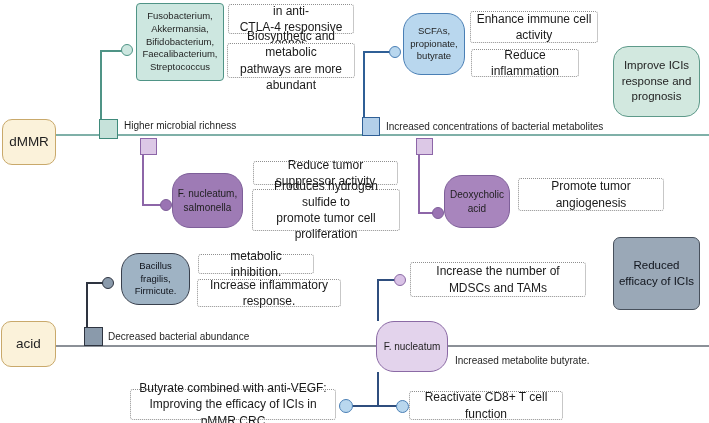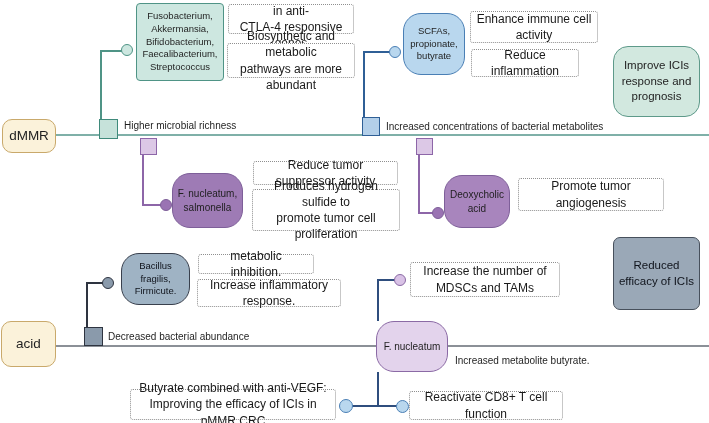--- a/index.html
+++ b/index.html
@@ -43,21 +43,21 @@
   .lbl{font-size:10px;white-space:nowrap;}
 </style>
 </head>
 <body>
 
 <div id="canvas">
 
   <div class="abs" style="left:55px;top:134px;width:654px;height:2px;background:#7fb0a8;"></div>
   <div class="abs" style="left:55px;top:345px;width:654px;height:1.5px;background:#8b9097;"></div>
 
-  <div class="abs box cream" style="left:2px;top:119px;width:54px;height:34px;">
+  <div class="abs box cream" style="left:2px;top:119px;width:54px;height:46px;">
     <span>dMMR</span>
   </div>
 
   <div class="abs" style="left:100px;top:50px;width:2px;height:70px;background:#4f9486;"></div>
   <div class="abs" style="left:100px;top:50px;width:24px;height:2px;background:#4f9486;"></div>
   <div class="abs dot teal" style="left:121px;top:44px;width:12px;height:12px;"></div>
   <div class="abs sq teal" style="left:99px;top:119px;width:19px;height:20px;"></div>
   <div class="abs lbl" style="left:124px;top:120px;"><span>Higher microbial richness</span></div>
 
   <div class="abs box teal multiline" style="left:136px;top:3px;width:88px;height:78px;border-radius:4px;">
@@ -150,21 +150,21 @@
   </div>
 
   <div class="abs box outcome-bad multiline" style="left:613px;top:237px;width:87px;height:73px;">
     <span>Reduced
 efficacy of ICIs</span>
   </div>
 
   <div class="abs" style="left:377px;top:279px;width:2px;height:42px;background:#2f4e7e;"></div>
   <div class="abs" style="left:377px;top:279px;width:18px;height:2px;background:#2f4e7e;"></div>
   <div class="abs dot lpurple" style="left:394px;top:274px;width:12px;height:12px;"></div>
-  <div class="abs dashed" style="left:410px;top:262px;width:150px;height:35px;">
+  <div class="abs dashed" style="left:410px;top:262px;width:176px;height:35px;">
     <span>Increase the number of MDSCs and TAMs</span>
   </div>
 
   <div class="abs box lpurple" style="left:376px;top:321px;width:72px;height:51px;font-size:10px;">
     <span>F. nucleatum</span>
   </div>
   <div class="abs lbl" style="left:455px;top:355px;"><span>Increased metabolite butyrate.</span></div>
 
   <div class="abs" style="left:377px;top:372px;width:2px;height:34px;background:#2f4e7e;"></div>
   <div class="abs" style="left:351px;top:405px;width:48px;height:2px;background:#2f4e7e;"></div>

